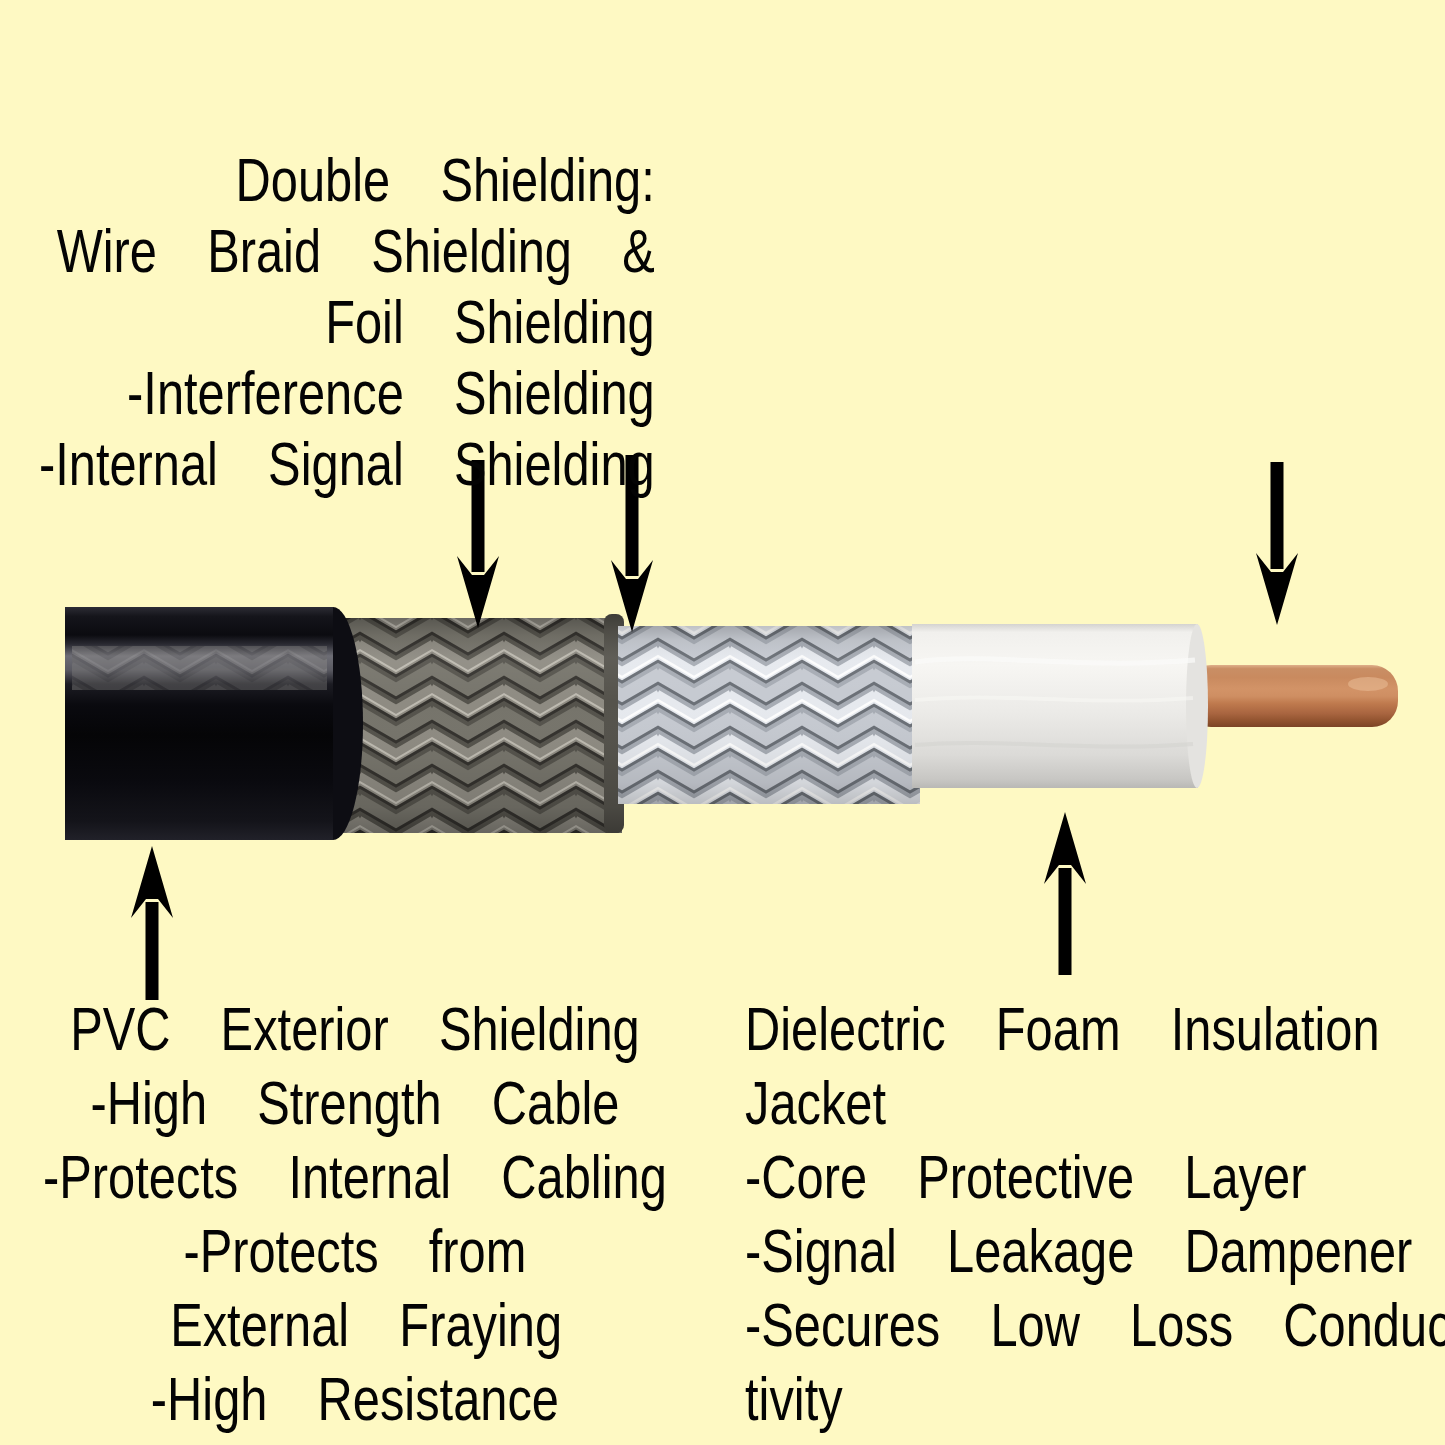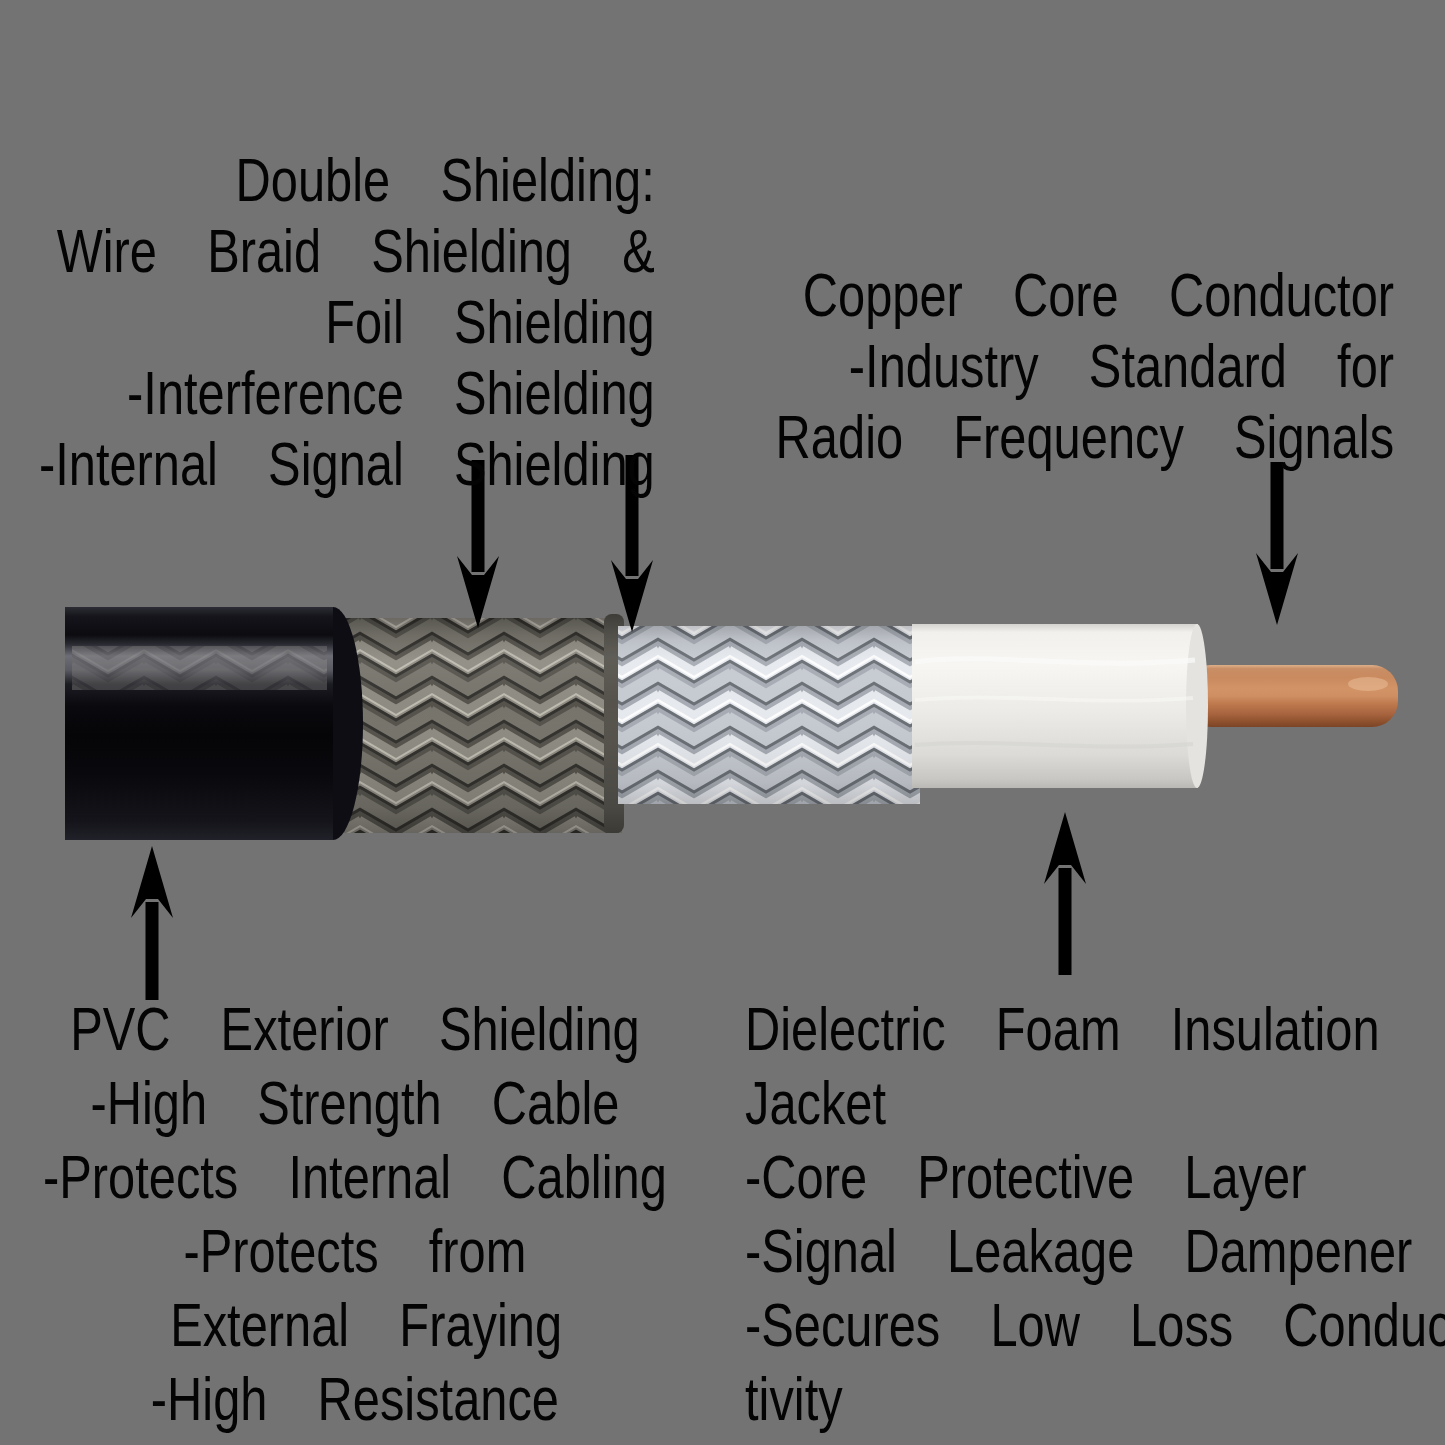--- a/index.html
+++ b/index.html
@@ -1,17 +1,17 @@
 <!DOCTYPE html>
 <html><head>
 <meta charset="utf-8">
 <style>
   html,body{margin:0;padding:0;background:#ffffff;}
   .stage{
-    position:relative;width:1445px;height:1445px;background:#737373;
+    position:relative;width:1445px;height:1445px;background:#fef9c3;
     overflow:hidden;font-family:"Liberation Sans",sans-serif;color:#000;
   }
   svg.art{position:absolute;left:0;top:0;width:1445px;height:1445px;}
   .label{position:absolute;font-size:61px;font-weight:400;color:#040404;}
   .label .inner{transform:scaleX(0.80);word-spacing:0.75em;letter-spacing:0;}
   .align-right{text-align:right;}
   .align-right .inner{transform-origin:top right;}
   .align-left{text-align:left;}
   .align-left .inner{transform-origin:top left;}
   .lh71 .line{line-height:71px;white-space:pre;}
@@ -168,27 +168,20 @@
   <div class="label align-right lh71" style="top:145px;right:790px;">
     <div class="inner">
       <div class="line">Double Shielding:</div>
       <div class="line">Wire Braid Shielding &amp;</div>
       <div class="line">Foil Shielding</div>
       <div class="line">-Interference Shielding</div>
       <div class="line">-Internal Signal Shielding</div>
     </div>
   </div>
 
-  <div class="label align-right lh71" style="top:260px;right:51px;">
-    <div class="inner">
-      <div class="line">Copper Core Conductor</div>
-      <div class="line">-Industry Standard for</div>
-      <div class="line">Radio Frequency Signals</div>
-    </div>
-  </div>
 
   <div class="label align-left lh74" style="top:992px;left:43px;text-align:center;">
     <div class="inner">
       <div class="line">PVC Exterior Shielding</div>
       <div class="line">-High Strength Cable</div>
       <div class="line">-Protects Internal Cabling</div>
       <div class="line">-Protects from</div>
       <div class="line indent">External Fraying</div>
       <div class="line">-High Resistance</div>
     </div>

